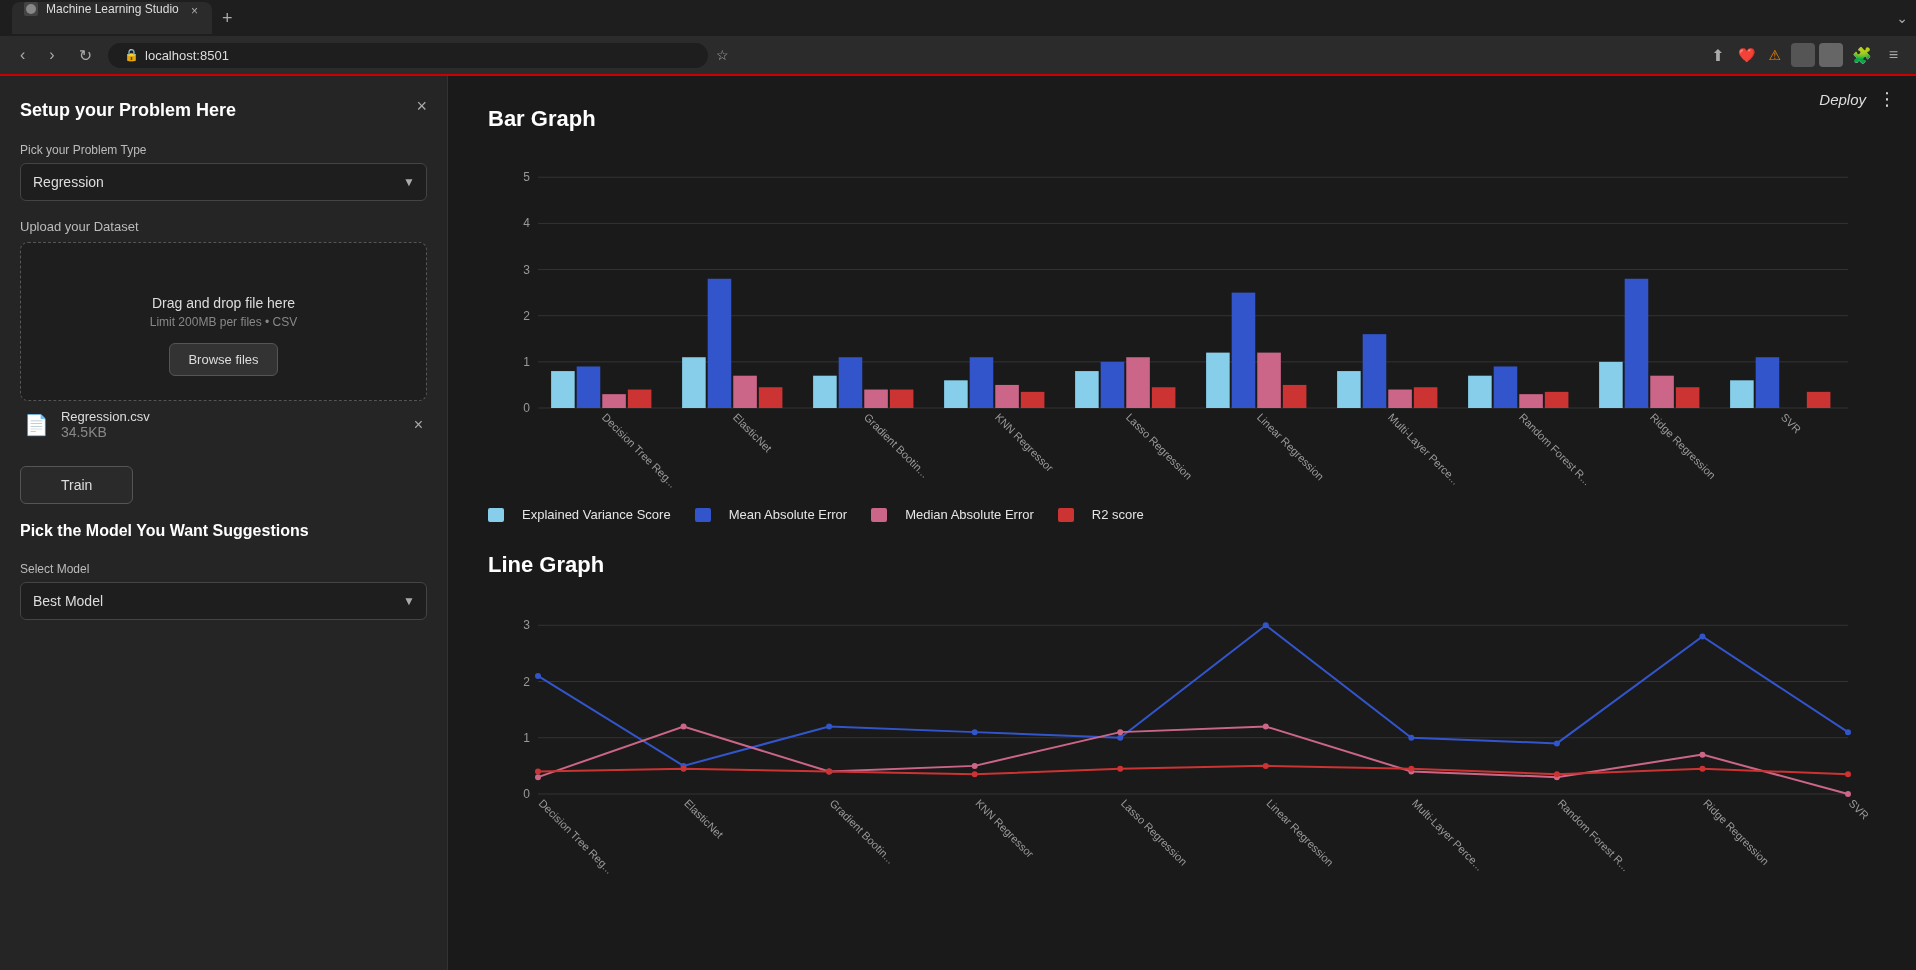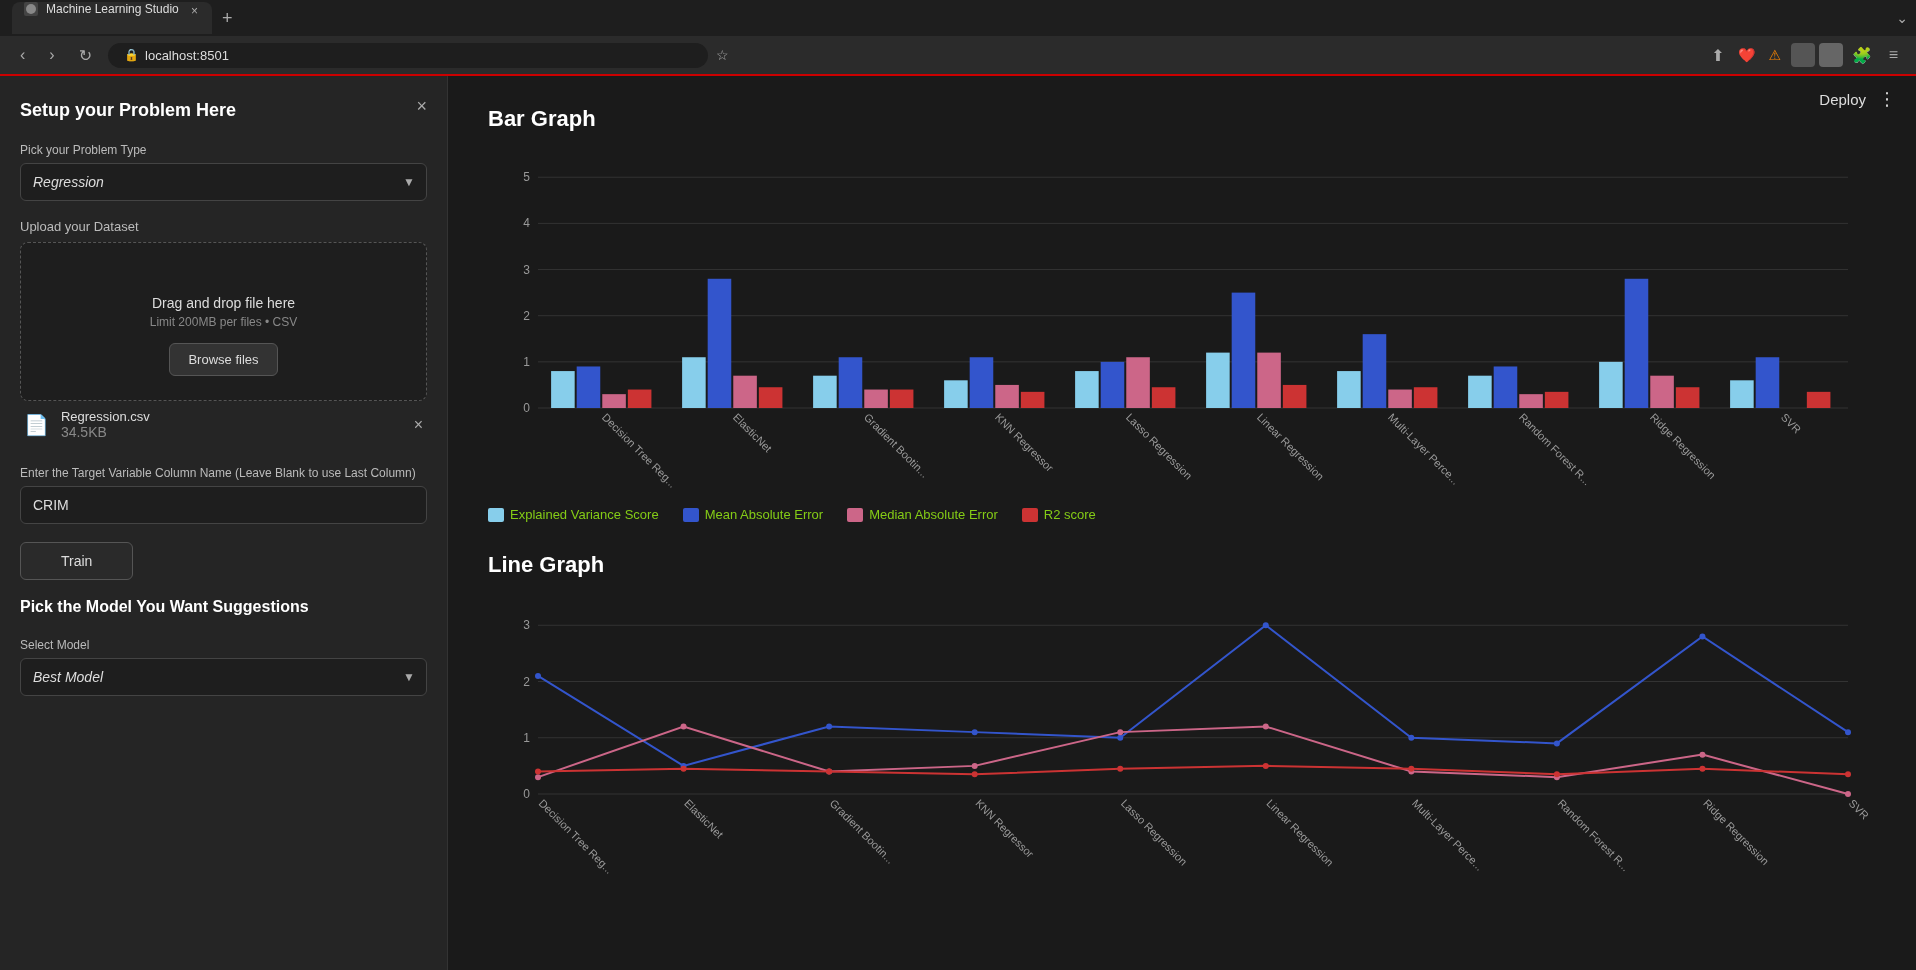--- a/index.html
+++ b/index.html
@@ -187,21 +187,20 @@
     .styled-select {
       width: 100%;
       background: #1e1e1e;
       border: 1px solid #444;
       border-radius: 6px;
       color: #ddd;
       padding: 10px 36px 10px 12px;
       font-size: 14px;
       appearance: none;
       cursor: pointer;
-      font-style: italic;
     }
     .select-arrow {
       position: absolute;
       right: 12px;
       top: 50%;
       transform: translateY(-50%);
       color: #aaa;
       pointer-events: none;
       font-size: 12px;
     }
@@ -298,20 +297,21 @@
       display: flex;
       align-items: center;
       gap: 12px;
     }
     .deploy-btn {
       background: none;
       border: none;
       color: #ddd;
       font-size: 15px;
       cursor: pointer;
+      font-style: italic;
     }
     .more-btn {
       background: none;
       border: none;
       color: #ddd;
       font-size: 18px;
       cursor: pointer;
     }
 
     .chart-title {
@@ -335,23 +335,23 @@
     .legend {
       display: flex;
       gap: 24px;
       align-items: center;
       margin-bottom: 30px;
       flex-wrap: wrap;
     }
     .legend-item {
       display: flex;
       align-items: center;
-      gap: 6px;
+      gap: 18px;
       font-size: 13px;
-      color: #84cc16;
+      color: #e5e5e5;
     }
     .legend-box {
       width: 16px;
       height: 14px;
       border-radius: 2px;
     }
   </style>
 </head>
 <body>
 
@@ -422,24 +422,20 @@
       <div class="file-item">
         <span class="file-icon">📄</span>
         <div class="file-info">
           <div class="file-name">Regression.csv</div>
           <div class="file-size">34.5KB</div>
         </div>
         <button class="file-remove">×</button>
       </div>
     </div>
 
-    <div>
-      <div class="field-label">Enter the Target Variable Column Name (Leave Blank to use Last Column)</div>
-      <input type="text" class="text-input" value="CRIM" style="">
-    </div>
 
     <button class="train-btn">Train</button>
 
     <h3 class="section-title">Pick the Model You Want Suggestions</h3>
 
     <div>
       <div class="field-label">Select Model</div>
       <div class="select-wrapper">
         <select class="styled-select">
           <option>Best Model</option>

